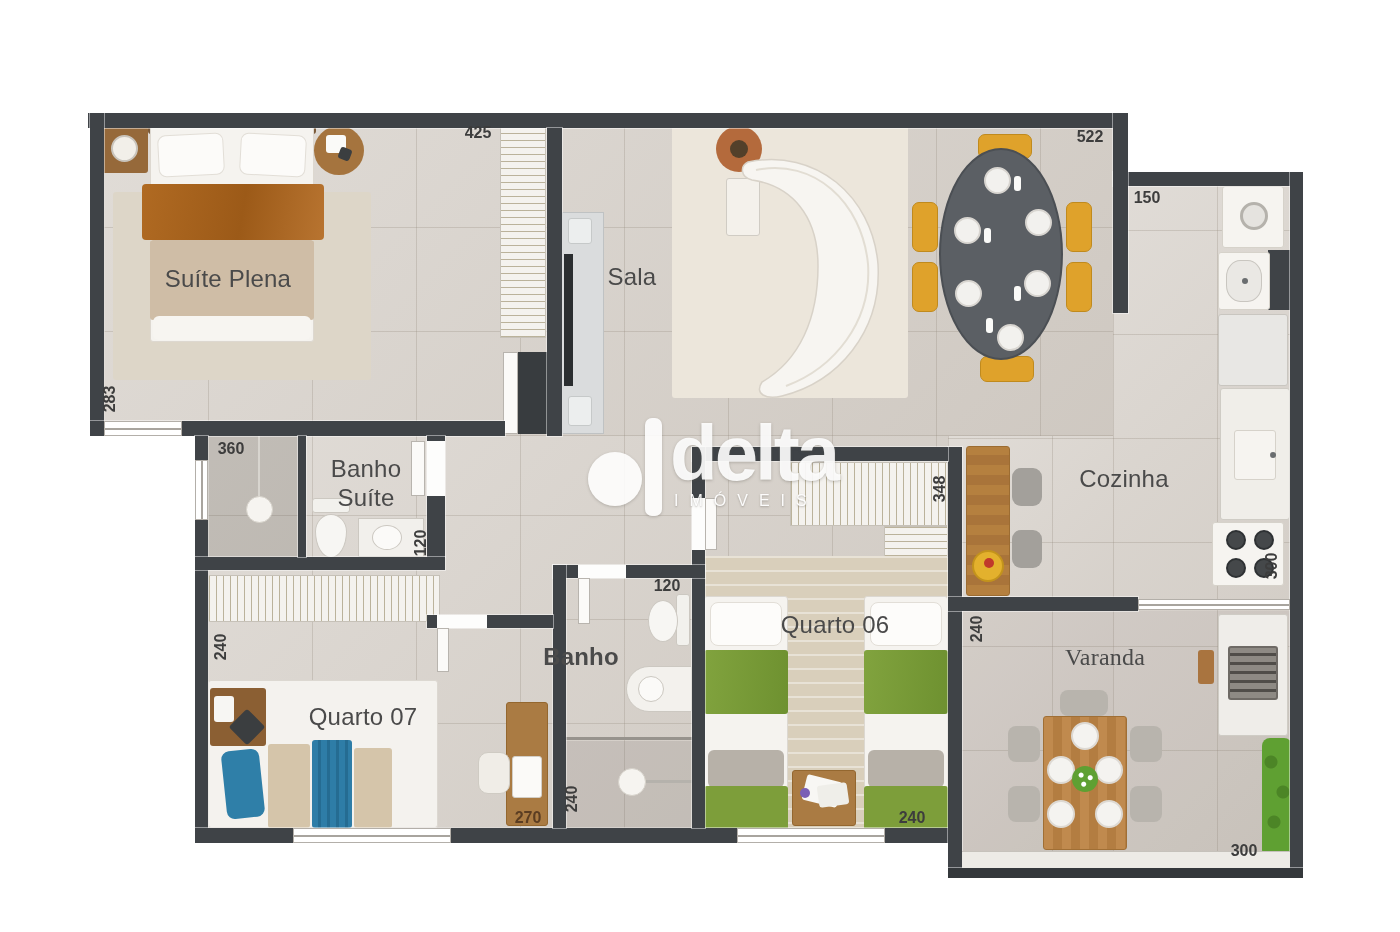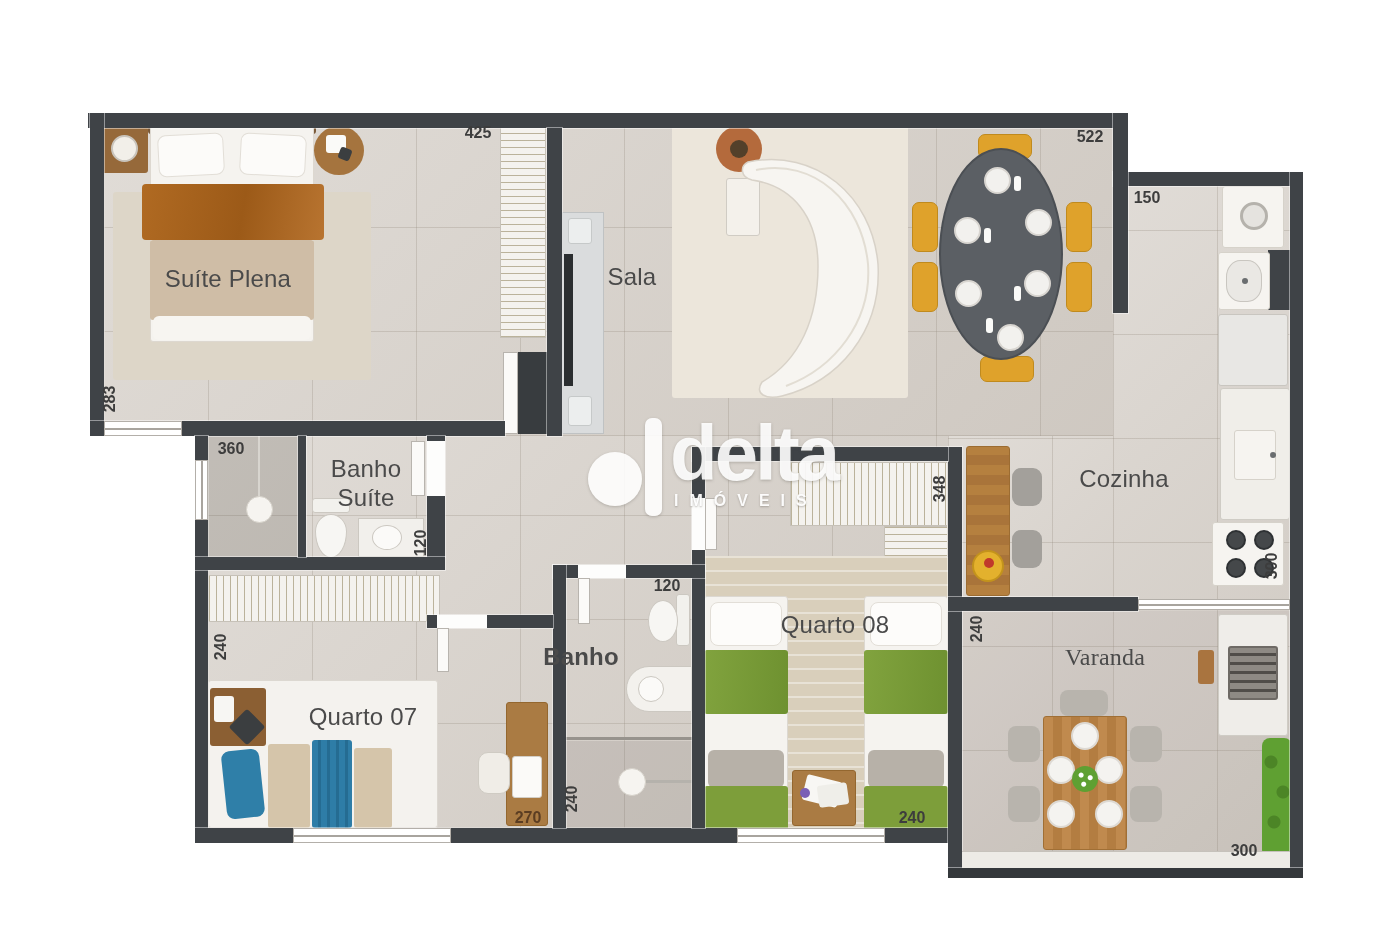--- a/index.html
+++ b/index.html
@@ -37,21 +37,21 @@
   .dim.v{transform:translate(-50%,-50%) rotate(-90deg);}
   
   #wm{position:absolute;left:586px;top:418px;width:300px;height:104px;z-index:50;}
   #wm .circ{position:absolute;left:2px;top:34px;width:54px;height:54px;border-radius:50%;
             background:rgba(255,255,255,.88);box-shadow:0 1px 3px rgba(90,85,78,.3);}
   #wm .bar{position:absolute;left:59px;top:0;width:17px;height:98px;border-radius:7px;
            background:rgba(255,255,255,.88);box-shadow:0 1px 3px rgba(90,85,78,.3);}
   #wm .word{position:absolute;left:84px;top:2px;font-size:78px;line-height:66px;font-weight:700;
             letter-spacing:-3px;color:rgba(255,255,255,.9);text-shadow:0 1px 3px rgba(90,85,78,.35);}
   #wm .sub{position:absolute;left:88px;top:74px;font-size:16px;letter-spacing:11px;
-           color:rgba(255,255,255,.95);text-shadow:0 1px 2px rgba(90,85,78,.4);font-weight:bold;}
+           color:rgba(255,255,255,.95);text-shadow:0 1px 2px rgba(90,85,78,.4);}
   svg{position:absolute;overflow:visible;}
 </style>
 </head>
 <body>
 
 <div id="stage">
 
   <div class="floor" style="left:104px;top:128px;width:1009px;height:308px;"></div>
   <div class="floor" style="left:208px;top:436px;width:740px;height:392px;"></div>
   <div class="floor" style="left:1113px;top:186px;width:177px;height:669px;"></div>
@@ -239,21 +239,21 @@
   <div class="leaf" style="left:578px;top:578px;width:12px;height:46px;"></div>
   <div class="gap" style="left:437px;top:615px;width:50px;height:13px;"></div>
   <div class="leaf" style="left:437px;top:628px;width:12px;height:44px;"></div>
   <div class="gap" style="left:692px;top:498px;width:13px;height:52px;"></div>
   <div class="leaf" style="left:705px;top:498px;width:12px;height:52px;"></div>
 
   <div class="lbl" style="left:228px;top:279px;">Suíte Plena</div>
   <div class="lbl" style="left:632px;top:277px;">Sala</div>
   <div class="lbl wrap" style="left:366px;top:484px;width:90px;">Banho Suíte</div>
   <div class="lbl" style="left:1124px;top:479px;">Cozinha</div>
-  <div class="lbl" style="left:835px;top:625px;">Quarto 08</div>
+  <div class="lbl" style="left:835px;top:625px;">Quarto 06</div>
   <div class="lbl" style="left:363px;top:717px;">Quarto 07</div>
   <div class="lbl" style="left:581px;top:657px;font-weight:bold;">Banho</div>
   <div class="lbl" style="left:1105px;top:657px;font-family:Liberation Serif, serif;">Varanda</div>
 
   <div class="dim" style="left:478px;top:133px;">425</div>
   <div class="dim" style="left:1090px;top:137px;">522</div>
   <div class="dim" style="left:1147px;top:198px;">150</div>
   <div class="dim v" style="left:110px;top:399px;">283</div>
   <div class="dim" style="left:231px;top:449px;">360</div>
   <div class="dim v" style="left:421px;top:543px;">120</div>

